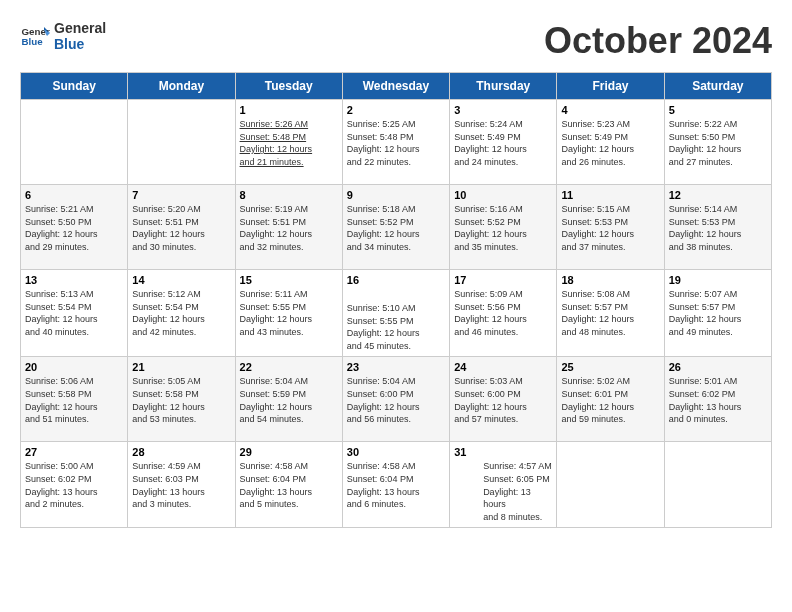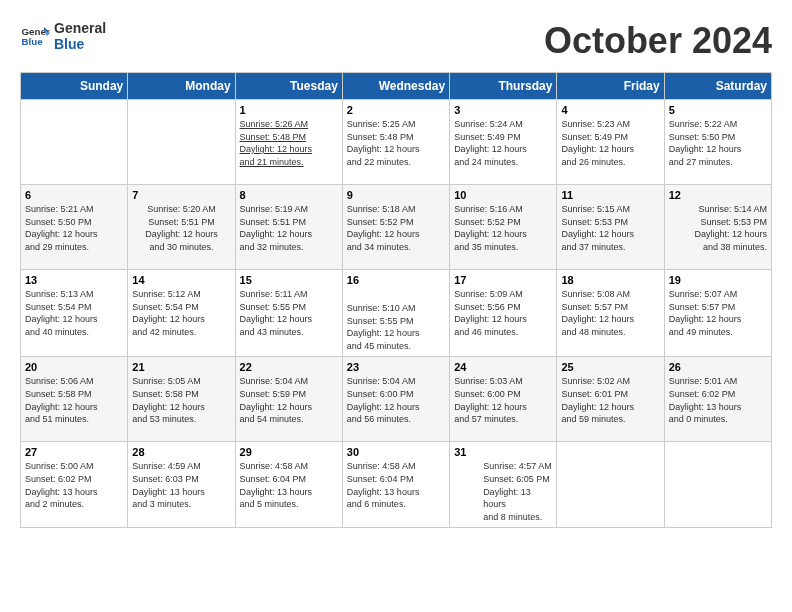--- a/index.html
+++ b/index.html
@@ -39,21 +39,21 @@
     }
     table {
       width: 100%;
       border-collapse: collapse;
       font-size: 10px;
     }
     thead tr th {
       background-color: #1a5fa8;
       color: white;
       padding: 6px 4px;
-      text-align: right;
+      text-align: center;
       font-size: 12px;
       border: 1px solid #ccc;
     }
     tbody tr td {
       border: 1px solid #ccc;
       vertical-align: top;
       padding: 4px;
       width: calc(100% / 7);
       min-height: 80px;
       height: 85px;
@@ -155,21 +155,21 @@
       <tr>
         <td>
           <span class="day-number">6</span>
           <div class="day-info" style="white-space: pre-wrap;">Sunrise: 5:21 AM
 Sunset: 5:50 PM
 Daylight: 12 hours
 and 29 minutes.</div>
         </td>
         <td>
           <span class="day-number">7</span>
-          <div class="day-info" style="white-space: pre-wrap; text-align: center;">Sunrise: 5:20 AM
+          <div class="day-info" style="white-space: pre-wrap;">Sunrise: 5:20 AM
 Sunset: 5:51 PM
 Daylight: 12 hours
 and 30 minutes.</div>
         </td>
         <td>
           <span class="day-number">8</span>
           <div class="day-info" style="white-space: pre-wrap;">Sunrise: 5:19 AM
 Sunset: 5:51 PM
 Daylight: 12 hours
 and 32 minutes.</div>
@@ -190,21 +190,21 @@
         </td>
         <td>
           <span class="day-number">11</span>
           <div class="day-info" style="white-space: pre-wrap;">Sunrise: 5:15 AM
 Sunset: 5:53 PM
 Daylight: 12 hours
 and 37 minutes.</div>
         </td>
         <td>
           <span class="day-number">12</span>
-          <div class="day-info" style="white-space: pre-wrap; text-align: right;">Sunrise: 5:14 AM
+          <div class="day-info" style="white-space: pre-wrap;">Sunrise: 5:14 AM
 Sunset: 5:53 PM
 Daylight: 12 hours
 and 38 minutes.</div>
         </td>
       </tr>
       <tr>
         <td>
           <span class="day-number">13</span>
           <div class="day-info" style="white-space: pre-wrap;">Sunrise: 5:13 AM
 Sunset: 5:54 PM

